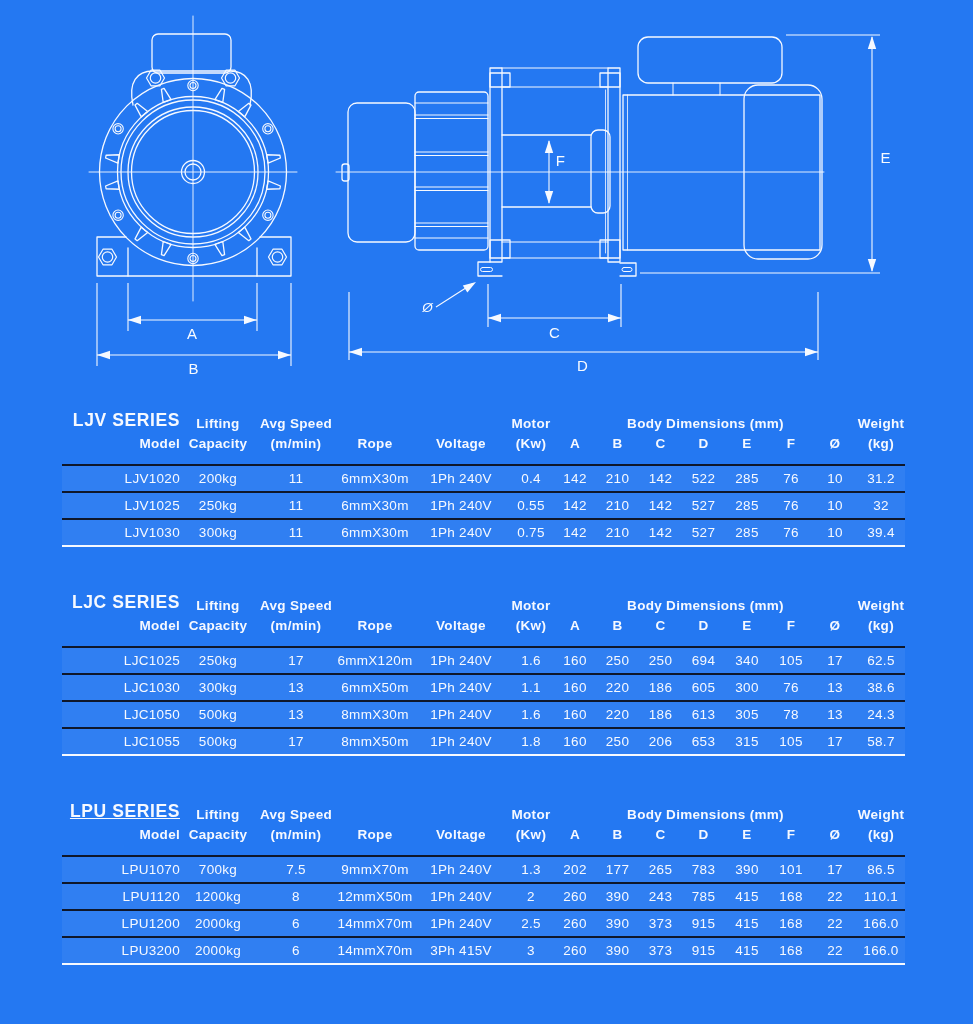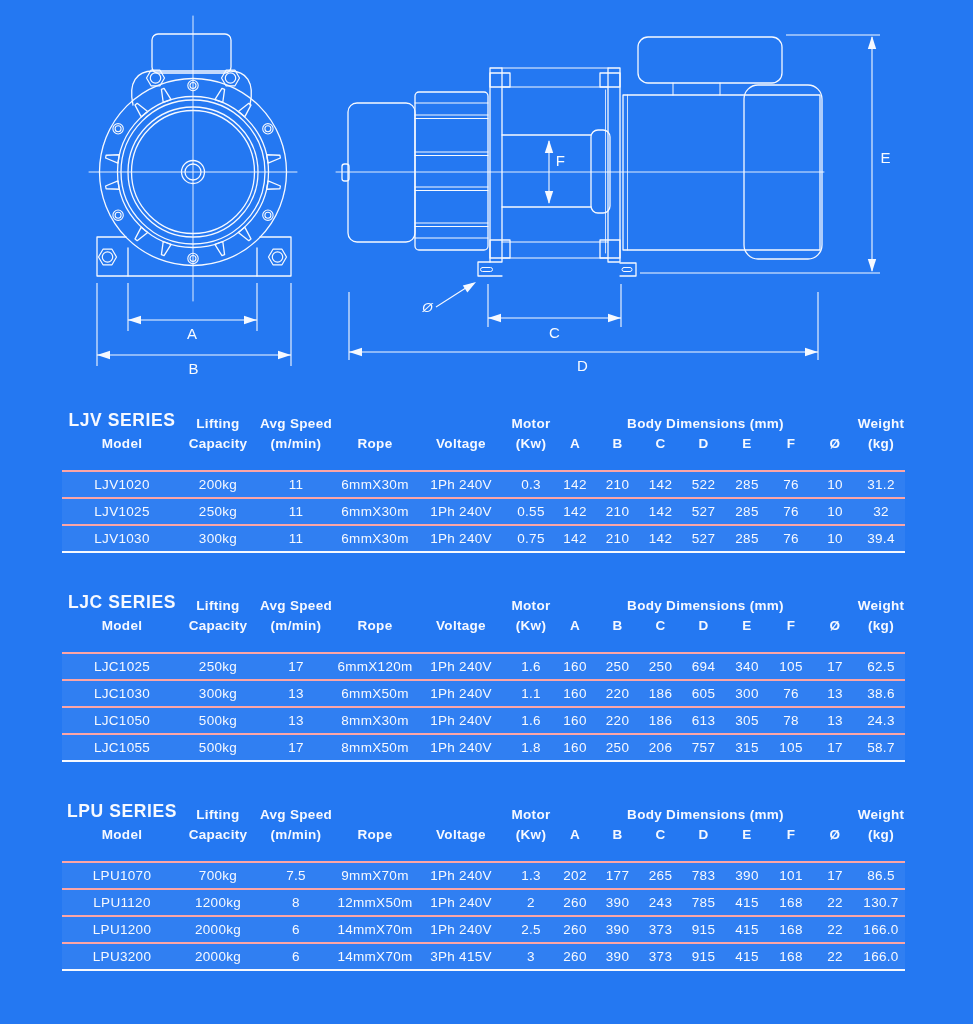--- a/index.html
+++ b/index.html
@@ -11,25 +11,25 @@
   svg{position:absolute;top:0;left:0}
   svg text{fill:#f8fbff;font-size:15px;letter-spacing:1.2px;stroke:none;font-family:"Liberation Sans",sans-serif}
   svg text.diam{font-size:13.5px;font-style:italic}
 
   .series{position:absolute;left:62px;width:843px}
   .trow{
     display:grid;
     grid-template-columns:118px 76px 80px 78px 94px 46px 42px 43px 43px 43px 44px 44px 44px 48px;
   }
   .trow.h1{height:23px;align-items:end}
-  .trow.h2{height:20px;align-items:end;padding-bottom:19px}
-  .trow.r{height:25px;align-items:center;border-top:2px solid #fca5a5;background:rgba(255,255,255,.06)}
+  .trow.h2{height:20px;align-items:end;padding-bottom:13px}
+  .trow.r{height:25px;align-items:center;border-top:2px solid #0f172a;background:rgba(255,255,255,.06)}
   .end{border-top:2px solid #f6f9ff;height:0}
   .cell{text-align:center;font-size:13.5px;letter-spacing:.3px;white-space:nowrap;color:#f6f9ff}
-  .cell.first{text-align:center;padding-left:2px}
+  .cell.first{text-align:right;padding-left:2px}
   .hdr{font-weight:bold}
   .series-name{font-size:17.5px;font-weight:bold;letter-spacing:.6px}
 </style>
 </head>
 <body>
 
 <svg width="973" height="402" viewBox="0 0 973 402">
   <defs>
     <g id="hexbolt" stroke="#f6f9ff" fill="none" stroke-width="1.2">
       <polygon points="9,0 4.5,7.8 -4.5,7.8 -9,0 -4.5,-7.8 4.5,-7.8"></polygon>
@@ -191,21 +191,21 @@
       <div class="cell hdr">F</div>
       <div class="cell hdr">Ø</div>
       <div class="cell hdr">(kg)</div>
     </div>
     <div class="trow r">
       <div class="cell first">LJV1020</div>
       <div class="cell">200kg</div>
       <div class="cell">11</div>
       <div class="cell">6mmX30m</div>
       <div class="cell">1Ph 240V</div>
-      <div class="cell">0.3</div>
+      <div class="cell">0.4</div>
       <div class="cell">142</div>
       <div class="cell">210</div>
       <div class="cell">142</div>
       <div class="cell">522</div>
       <div class="cell">285</div>
       <div class="cell">76</div>
       <div class="cell">10</div>
       <div class="cell">31.2</div>
     </div>
     <div class="trow r">
@@ -320,31 +320,31 @@
     <div class="trow r">
       <div class="cell first">LJC1055</div>
       <div class="cell">500kg</div>
       <div class="cell">17</div>
       <div class="cell">8mmX50m</div>
       <div class="cell">1Ph 240V</div>
       <div class="cell">1.8</div>
       <div class="cell">160</div>
       <div class="cell">250</div>
       <div class="cell">206</div>
-      <div class="cell">757</div>
+      <div class="cell">653</div>
       <div class="cell">315</div>
       <div class="cell">105</div>
       <div class="cell">17</div>
       <div class="cell">58.7</div>
     </div>
     <div class="end"></div>
   </section>
 <section class="series" style="top:799px">
     <div class="trow h1">
-      <div class="cell hdr first series-name" style="grid-column: 1 / span 1;">LPU SERIES</div>
+      <div class="cell hdr first series-name" style="grid-column: 1 / span 1; text-decoration: underline;">LPU SERIES</div>
       <div class="cell hdr" style="grid-column: 2 / span 1;">Lifting</div>
       <div class="cell hdr" style="grid-column: 3 / span 1;">Avg Speed</div>
       <div class="cell hdr" style="grid-column: 4 / span 1;"></div>
       <div class="cell hdr" style="grid-column: 5 / span 1;"></div>
       <div class="cell hdr" style="grid-column: 6 / span 1;">Motor</div>
       <div class="cell hdr" style="grid-column: 7 / span 7;">Body Dimensions (mm)</div>
       <div class="cell hdr" style="grid-column: 14 / span 1;">Weight</div>
     </div>
     <div class="trow h2">
       <div class="cell hdr first">Model</div>
@@ -385,21 +385,21 @@
       <div class="cell">12mmX50m</div>
       <div class="cell">1Ph 240V</div>
       <div class="cell">2</div>
       <div class="cell">260</div>
       <div class="cell">390</div>
       <div class="cell">243</div>
       <div class="cell">785</div>
       <div class="cell">415</div>
       <div class="cell">168</div>
       <div class="cell">22</div>
-      <div class="cell">130.7</div>
+      <div class="cell">110.1</div>
     </div>
     <div class="trow r">
       <div class="cell first">LPU1200</div>
       <div class="cell">2000kg</div>
       <div class="cell">6</div>
       <div class="cell">14mmX70m</div>
       <div class="cell">1Ph 240V</div>
       <div class="cell">2.5</div>
       <div class="cell">260</div>
       <div class="cell">390</div>

